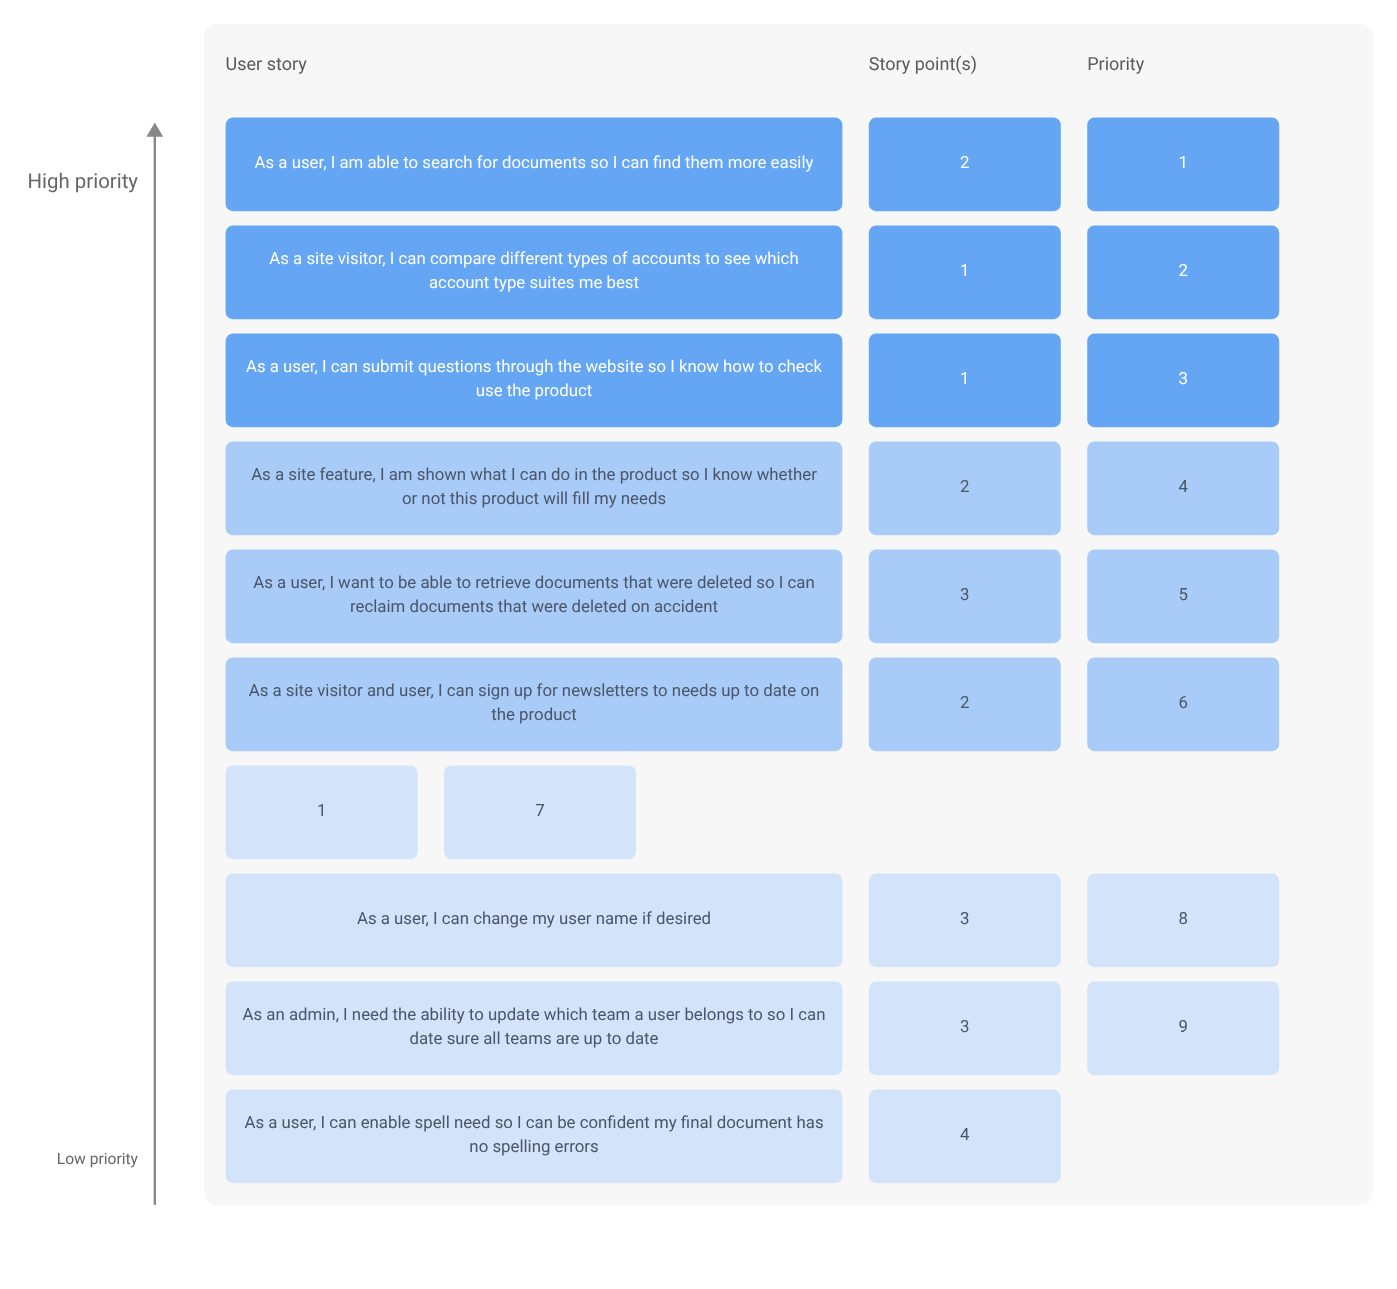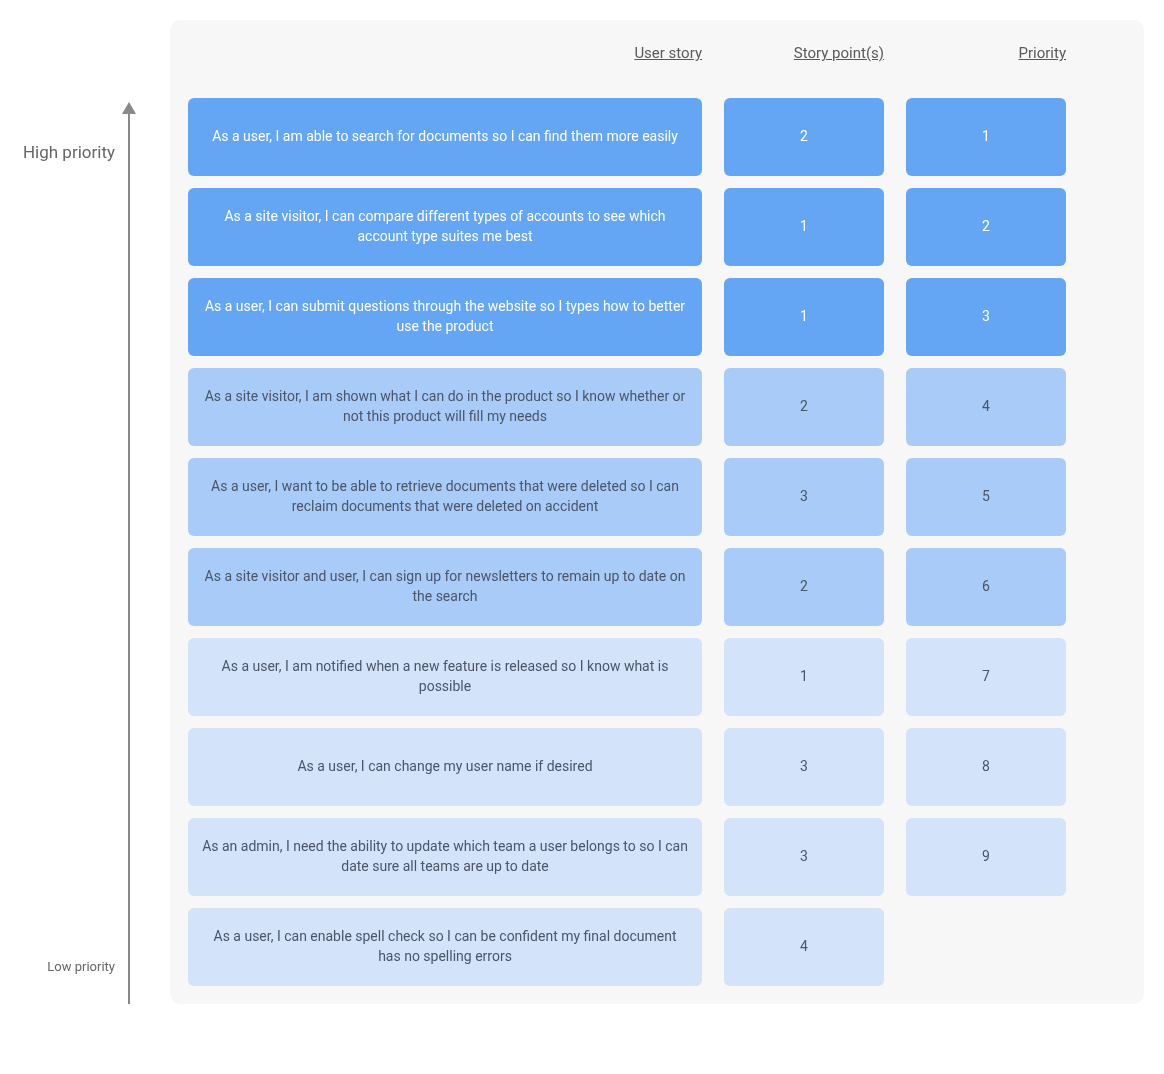--- a/index.html
+++ b/index.html
@@ -63,25 +63,24 @@
       background: #f7f7f7;
       border-radius: 10px;
       padding: 18px;
     }
     .header-row {
       display: flex;
       gap: 22px;
       margin-bottom: 30px;
     }
     .header-cell {
-      text-align: right;
+      text-align: left;
       color: #5a5a5a;
       font-size: 15px;
       padding: 6px 0;
-      text-decoration: underline;
     }
     .header-story {
       flex: 0 0 514px;
     }
     .header-points {
       flex: 0 0 160px;
     }
     .header-priority {
       flex: 0 0 160px;
     }
@@ -149,53 +148,52 @@
           <div class="cell cell-story tier-high">As a user, I am able to search for documents so I can find them more easily</div>
           <div class="cell cell-points tier-high">2</div>
           <div class="cell cell-priority tier-high">1</div>
         </div>
         <div class="row">
           <div class="cell cell-story tier-high">As a site visitor, I can compare different types of accounts to see which account type suites me best</div>
           <div class="cell cell-points tier-high">1</div>
           <div class="cell cell-priority tier-high">2</div>
         </div>
         <div class="row">
-          <div class="cell cell-story tier-high">As a user, I can submit questions through the website so I types how to better use the product</div>
+          <div class="cell cell-story tier-high">As a user, I can submit questions through the website so I know how to check use the product</div>
           <div class="cell cell-points tier-high">1</div>
           <div class="cell cell-priority tier-high">3</div>
         </div>
         <div class="row">
-          <div class="cell cell-story tier-mid">As a site visitor, I am shown what I can do in the product so I know whether or not this product will fill my needs</div>
+          <div class="cell cell-story tier-mid">As a site feature, I am shown what I can do in the product so I know whether or not this product will fill my needs</div>
           <div class="cell cell-points tier-mid">2</div>
           <div class="cell cell-priority tier-mid">4</div>
         </div>
         <div class="row">
           <div class="cell cell-story tier-mid">As a user, I want to be able to retrieve documents that were deleted so I can reclaim documents that were deleted on accident</div>
           <div class="cell cell-points tier-mid">3</div>
           <div class="cell cell-priority tier-mid">5</div>
         </div>
         <div class="row">
-          <div class="cell cell-story tier-mid">As a site visitor and user, I can sign up for newsletters to remain up to date on the search</div>
+          <div class="cell cell-story tier-mid">As a site visitor and user, I can sign up for newsletters to needs up to date on the product</div>
           <div class="cell cell-points tier-mid">2</div>
           <div class="cell cell-priority tier-mid">6</div>
         </div>
         <div class="row">
-          <div class="cell cell-story tier-low">As a user, I am notified when a new feature is released so I know what is possible</div>
           <div class="cell cell-points tier-low">1</div>
           <div class="cell cell-priority tier-low">7</div>
         </div>
         <div class="row">
           <div class="cell cell-story tier-low">As a user, I can change my user name if desired</div>
           <div class="cell cell-points tier-low">3</div>
           <div class="cell cell-priority tier-low">8</div>
         </div>
         <div class="row">
           <div class="cell cell-story tier-low">As an admin, I need the ability to update which team a user belongs to so I can date sure all teams are up to date</div>
           <div class="cell cell-points tier-low">3</div>
           <div class="cell cell-priority tier-low">9</div>
         </div>
         <div class="row">
-          <div class="cell cell-story tier-low">As a user, I can enable spell check so I can be confident my final document has no spelling errors</div>
+          <div class="cell cell-story tier-low">As a user, I can enable spell need so I can be confident my final document has no spelling errors</div>
           <div class="cell cell-points tier-low">4</div>
         </div>
       </div>
   </div>
 </div>
 
 </body></html>

